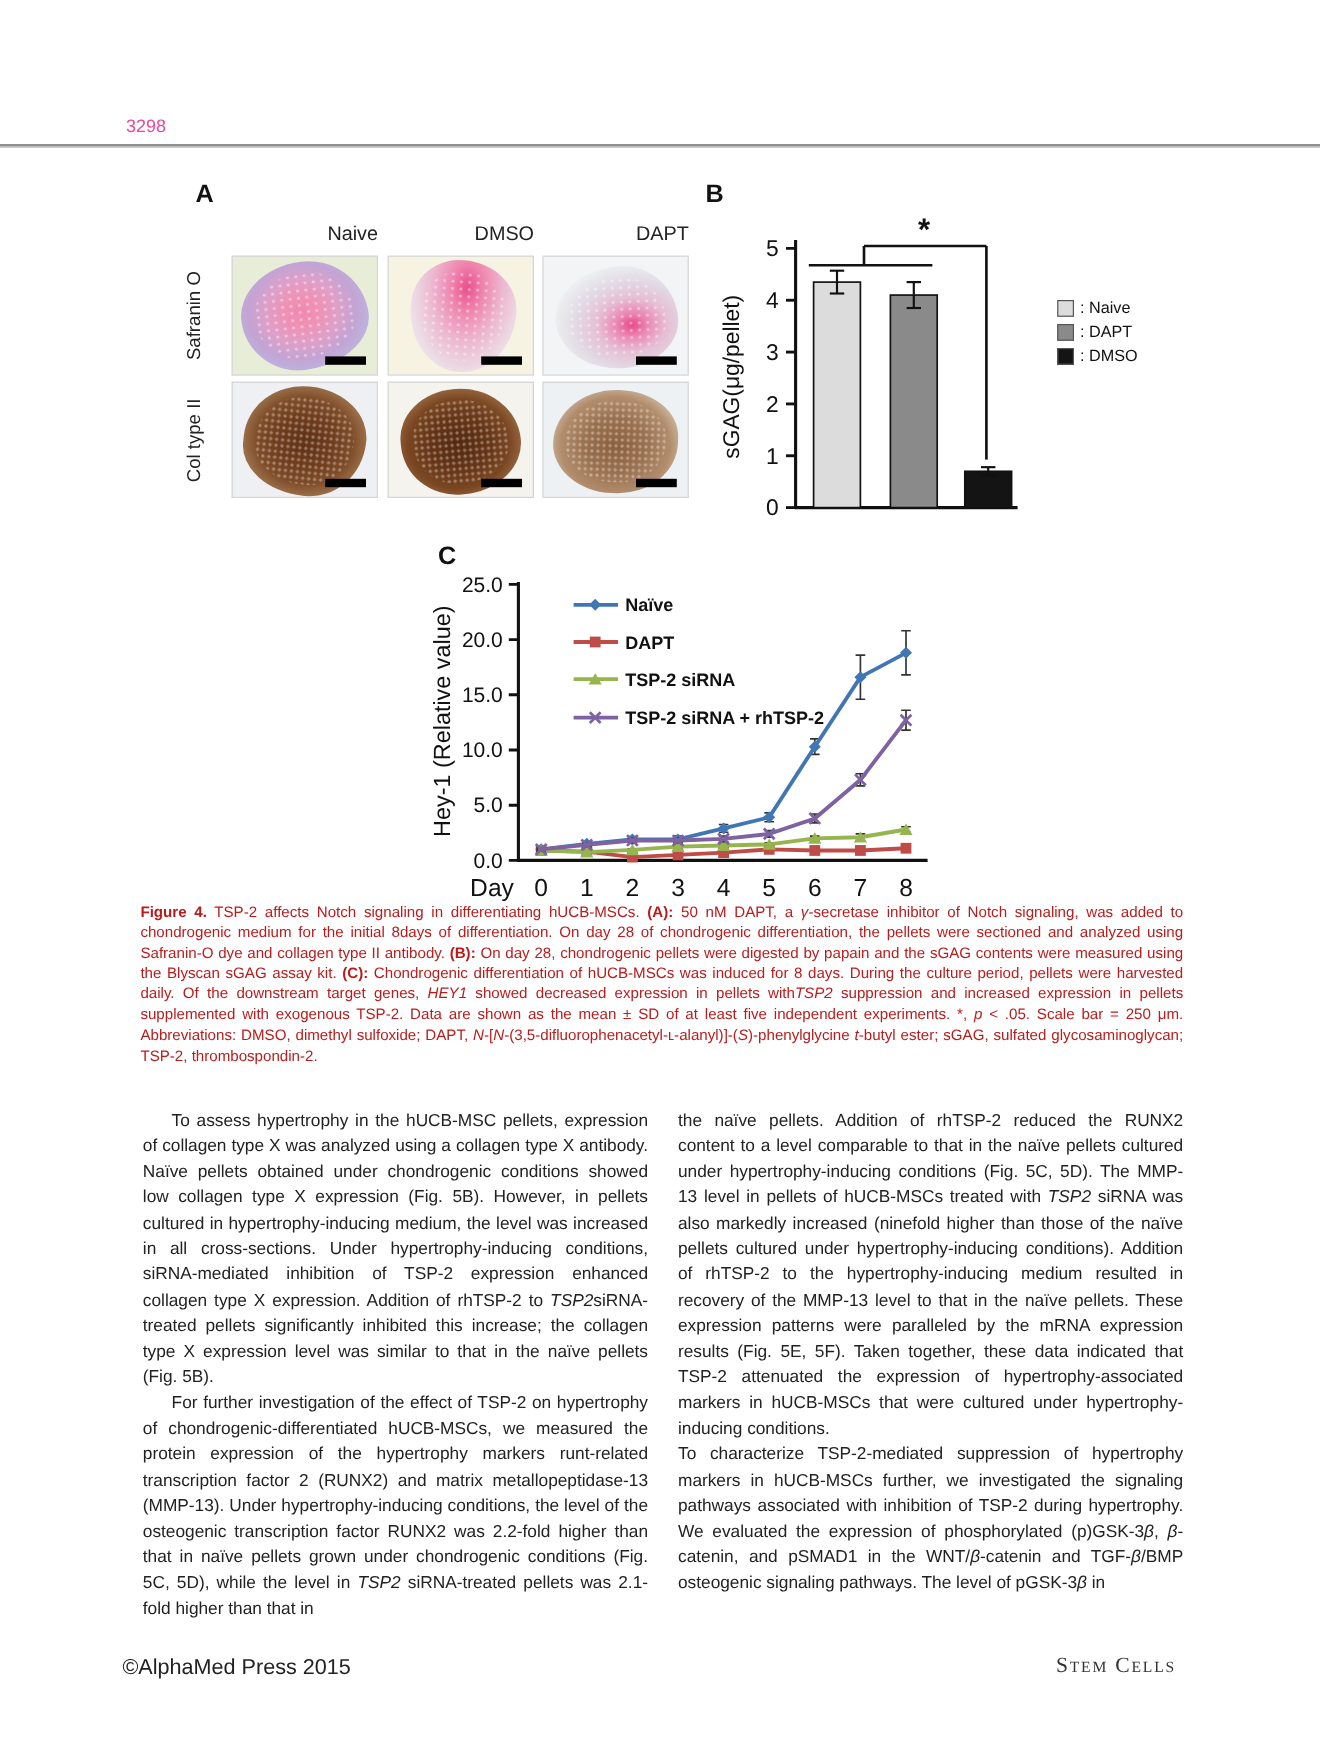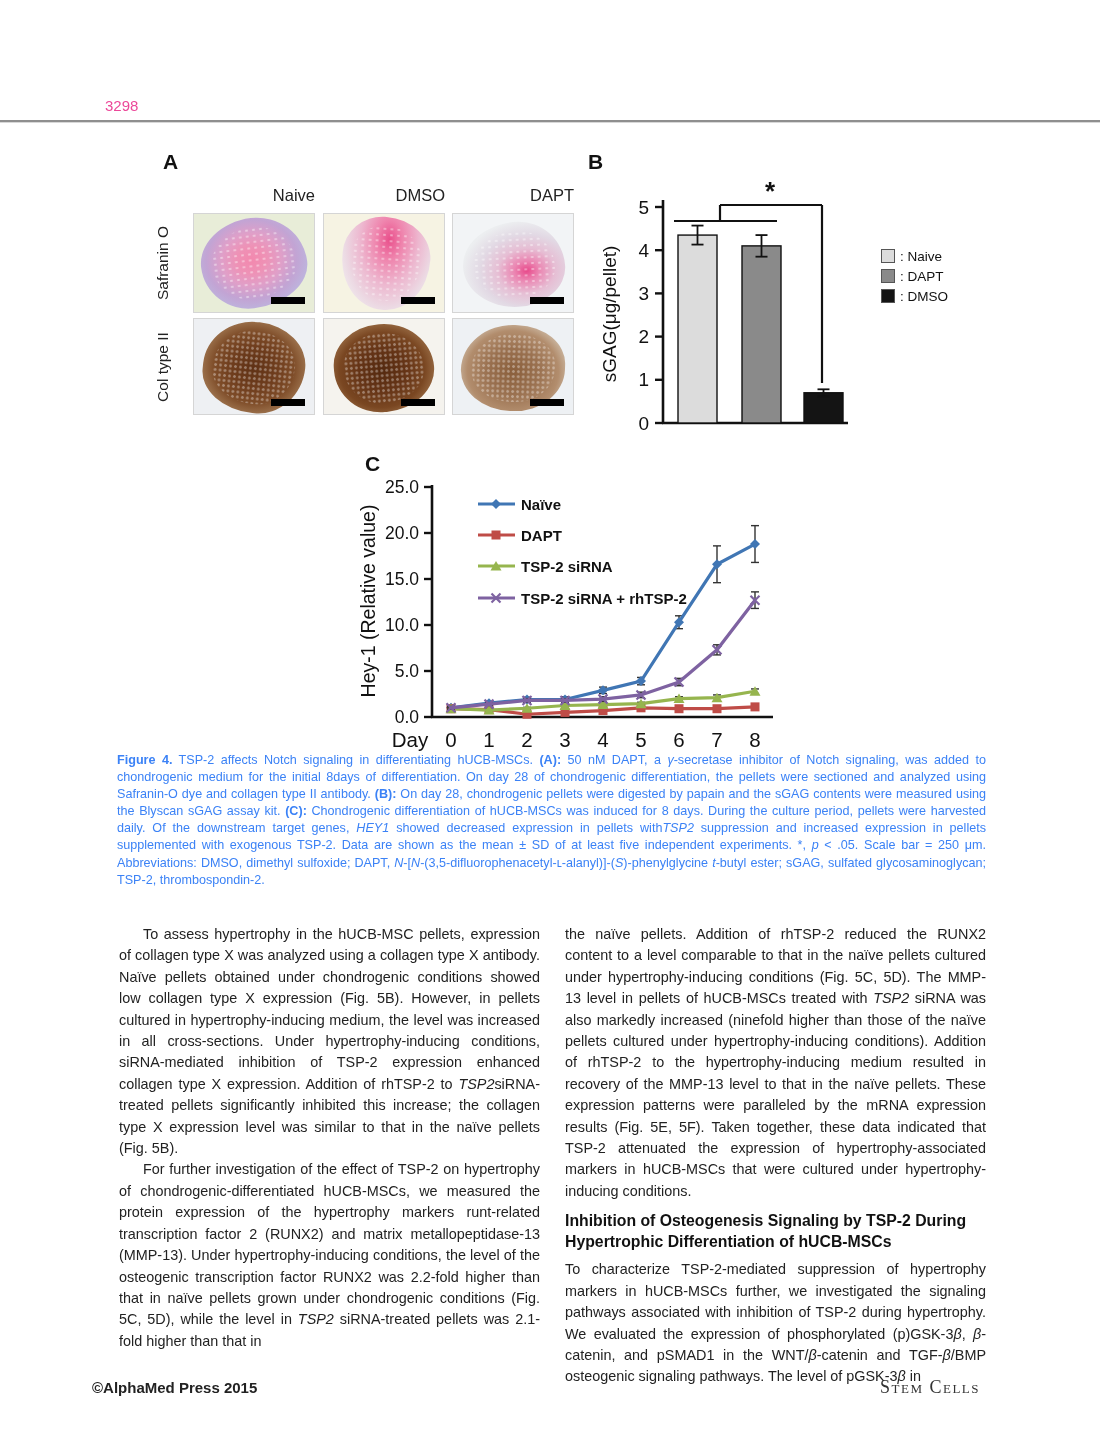--- a/index.html
+++ b/index.html
@@ -48,41 +48,41 @@
     border-radius:48% 52% 52% 48%/46% 54% 48% 52%;
     background:radial-gradient(ellipse at 48% 52%, #54290f 0%, #663517 34%, #7a4722 58%, #996c45 75%, #c9b196 86%, rgba(245,243,238,0) 95%);}
   .t-cp{background:#eef1f4;}
   .t-cp .blob{left:8px;top:6px;width:104px;height:86px;transform:rotate(2deg);
     border-radius:52% 48% 50% 50%/55% 45% 52% 48%;
     background:radial-gradient(ellipse at 50% 54%, #8a5f3c 0%, #9a7150 35%, #b28d6d 62%, #cdbaa5 78%, rgba(238,241,244,0) 92%);}
   .sbar{position:absolute;right:9px;bottom:8px;width:34px;height:7px;background:#000;}
 
   
   .blegend{left:881px;top:249px;}
-  .blegend .row{display:flex;margin-bottom:5px;}
+  .blegend .row{display:flex;align-items:center;margin-bottom:5px;}
   .blegend .sq{width:14px;height:14px;border:1px solid #555;margin-right:5px;box-sizing:border-box;}
   .blegend .lb{font-size:13.5px;color:#111;}
 
   svg text{font-family:"Liberation Sans",sans-serif;fill:#111;}
 
   
   .caption{left:117px;top:752px;width:869px;font-size:12.6px;line-height:17.1px;
-           text-align:justify;color:#3b82f6;}
+           text-align:justify;color:#b91c1c;}
 
   
   .col{top:924px;width:421px;font-size:14.4px;line-height:21.4px;text-align:justify;color:#222;}
   .col-left{left:119px;}
   .col-right{left:565px;}
   .col p{margin:0;}
   .col p.indent{text-indent:24px;}
   .section-heading{font-size:15.8px;font-weight:bold;line-height:20.5px;margin:9px 0 7px 0;
                    text-align:left;color:#111;}
 
   
-  .footer-left{left:92px;top:1379px;font-size:15px;color:#222;font-weight:bold;}
+  .footer-left{left:102px;top:1379px;font-size:18px;color:#222;}
   .footer-right{right:120px;top:1377px;font-family:"Liberation Serif",serif;
                 font-variant:small-caps;font-size:18px;letter-spacing:1.5px;color:#333;}
 </style>
 </head>
 <body>
 
 <div class="page">
 
   <div class="abs page-num">3298</div>
   <div class="abs header-rule"></div>
@@ -395,20 +395,19 @@
     </svg>
 
   <div class="abs caption"><span class="b">Figure 4.</span><span>  TSP-2 affects Notch signaling in differentiating hUCB-MSCs. </span><span class="b">(A):</span><span> 50 nM DAPT, a </span><span class="i">γ</span><span>-secretase inhibitor of Notch signaling, was added to chondrogenic medium for the initial 8days of differentiation. On day 28 of chondrogenic differentiation, the pellets were sectioned and analyzed using Safranin-O dye and collagen type II antibody. </span><span class="b">(B):</span><span> On day 28, chondrogenic pellets were digested by papain and the sGAG contents were measured using the Blyscan sGAG assay kit. </span><span class="b">(C):</span><span> Chondrogenic differentiation of hUCB-MSCs was induced for 8 days. During the culture period, pellets were harvested daily. Of the downstream target genes, </span><span class="i">HEY1</span><span> showed decreased expression in pellets with</span><span class="i">TSP2</span><span> suppression and increased expression in pellets supplemented with exogenous TSP-2. Data are shown as the mean ± SD of at least five independent experiments. *, </span><span class="i">p</span><span> &lt; .05. Scale bar = 250 μm. Abbreviations: DMSO, dimethyl sulfoxide; DAPT, </span><span class="i">N</span><span>-[</span><span class="i">N</span><span>-(3,5-difluorophenacetyl-ʟ-alanyl)]-(</span><span class="i">S</span><span>)-phenylglycine </span><span class="i">t</span><span>-butyl ester; sGAG, sulfated glycosaminoglycan; TSP-2, thrombospondin-2.</span></div>
 
   <div class="abs col col-left">
     <p class="indent"><span>To assess hypertrophy in the hUCB-MSC pellets, expression of collagen type X was analyzed using a collagen type X antibody. Naïve pellets obtained under chondrogenic conditions showed low collagen type X expression (Fig. 5B). However, in pellets cultured in hypertrophy-inducing medium, the level was increased in all cross-sections. Under hypertrophy-inducing conditions, siRNA-mediated inhibition of TSP-2 expression enhanced collagen type X expression. Addition of rhTSP-2 to </span><span class="i">TSP2</span><span>siRNA-treated pellets significantly inhibited this increase; the collagen type X expression level was similar to that in the naïve pellets (Fig. 5B).</span></p>
     <p class="indent"><span>For further investigation of the effect of TSP-2 on hypertrophy of chondrogenic-differentiated hUCB-MSCs, we measured the protein expression of the hypertrophy markers runt-related transcription factor 2 (RUNX2) and matrix metallopeptidase-13 (MMP-13). Under hypertrophy-inducing conditions, the level of the osteogenic transcription factor RUNX2 was 2.2-fold higher than that in naïve pellets grown under chondrogenic conditions (Fig. 5C, 5D), while the level in </span><span class="i">TSP2</span><span> siRNA-treated pellets was 2.1-fold higher than that in</span></p>
   </div>
   <div class="abs col col-right">
     <p><span>the naïve pellets. Addition of rhTSP-2 reduced the RUNX2 content to a level comparable to that in the naïve pellets cultured under hypertrophy-inducing conditions (Fig. 5C, 5D). The MMP-13 level in pellets of hUCB-MSCs treated with </span><span class="i">TSP2</span><span> siRNA was also markedly increased (ninefold higher than those of the naïve pellets cultured under hypertrophy-inducing conditions). Addition of rhTSP-2 to the hypertrophy-inducing medium resulted in recovery of the MMP-13 level to that in the naïve pellets. These expression patterns were paralleled by the mRNA expression results (Fig. 5E, 5F). Taken together, these data indicated that TSP-2 attenuated the expression of hypertrophy-associated markers in hUCB-MSCs that were cultured under hypertrophy-inducing conditions.</span></p>
-    <div class="section-heading">Inhibition of Osteogenesis Signaling by TSP-2 During Hypertrophic Differentiation of hUCB-MSCs</div>
     <p><span>To characterize TSP-2-mediated suppression of hypertrophy markers in hUCB-MSCs further, we investigated the signaling pathways associated with inhibition of TSP-2 during hypertrophy. We evaluated the expression of phosphorylated (p)GSK-3</span><span class="i">β</span><span>, </span><span class="i">β</span><span>-catenin, and pSMAD1 in the WNT/</span><span class="i">β</span><span>-catenin and TGF-</span><span class="i">β</span><span>/BMP osteogenic signaling pathways. The level of pGSK-3</span><span class="i">β</span><span> in</span></p>
   </div>
 
   <div class="abs footer-left">©AlphaMed Press 2015</div>
   <div class="abs footer-right">Stem Cells</div>
 
 </div>
 
 </body></html>

